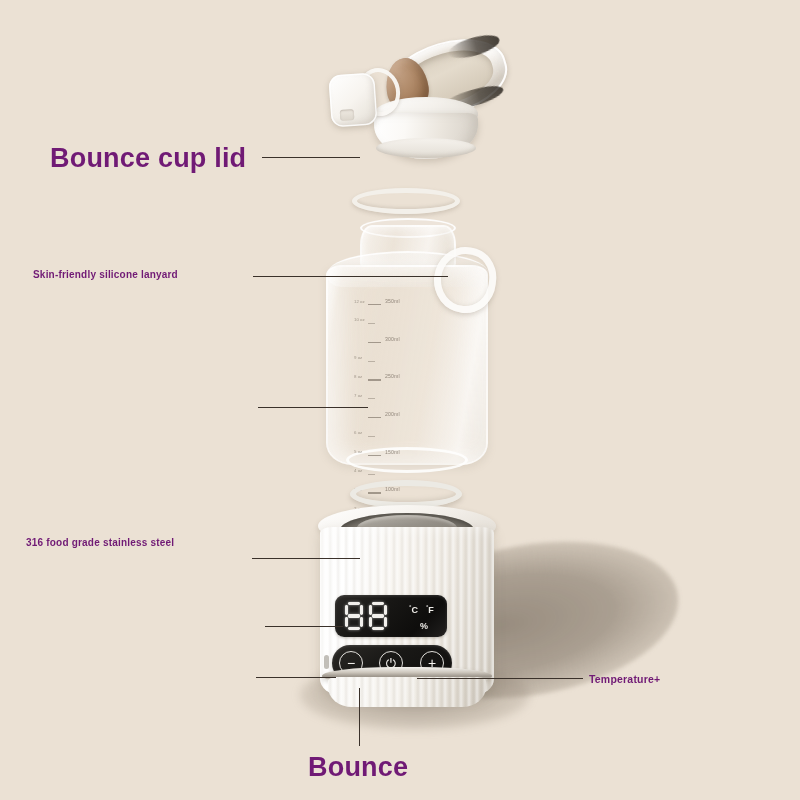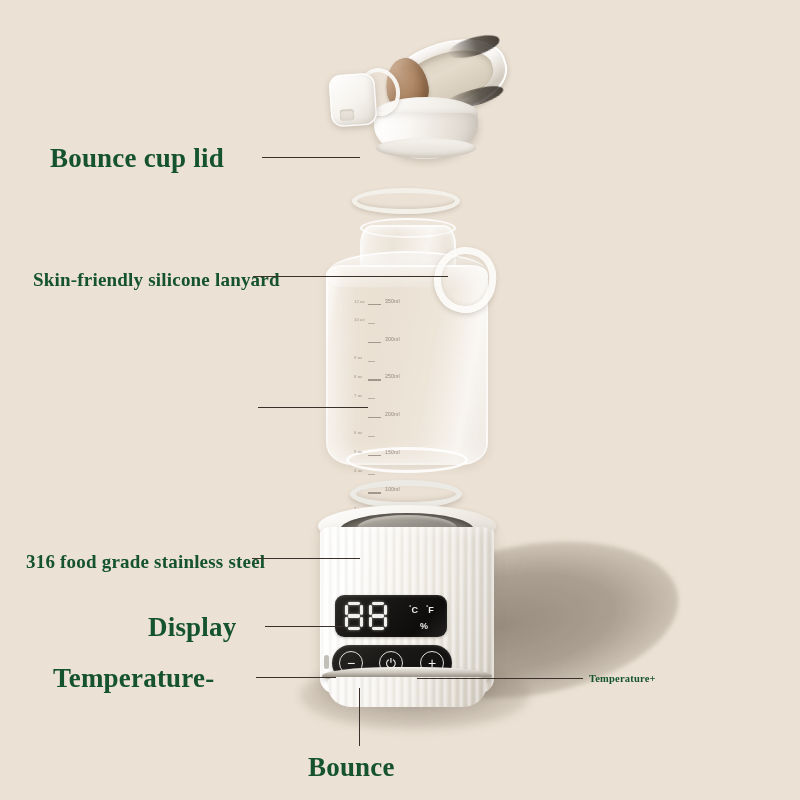--- a/index.html
+++ b/index.html
@@ -25,26 +25,25 @@
   .shadow-base{
     position:absolute; left:300px; top:660px;
     width:230px; height:70px;
     background:radial-gradient(ellipse at 50% 50%, rgba(110,98,85,.55) 0%, rgba(140,128,112,.28) 60%, rgba(180,170,155,0) 100%);
     border-radius:50%;
     filter:blur(4px);
   }
 
   
   .label{
-    position:absolute; color:#14532d; white-space:nowrap;
+    position:absolute; color:#701a75; white-space:nowrap;
     letter-spacing:.2px;
-    font-family:Liberation Serif, serif;
   }
   .label.big{ font-size:27px; font-weight:700; }
-  .label.med{ font-size:19px; font-weight:700; }
+  .label.med{ font-size:10px; font-weight:700; }
   .label.sm{ font-size:10.5px; font-weight:700; }
 
   .leader{
     position:absolute; background:#3a312a; height:1px;
   }
   .leader.v{ width:1px; height:auto; }
 
   
   .lid-wrap{ position:absolute; left:330px; top:42px; width:200px; height:135px; }
 
@@ -502,27 +501,25 @@
   </div>
 
   <div class="label big" style="left:50px; top:143px;">Bounce cup lid</div>
   <div class="leader" style="left:262px; top:157px; width:98px;"></div>
 
   <div class="label med" style="left:33px; top:269px;">Skin-friendly silicone lanyard</div>
   <div class="leader" style="left:253px; top:276px; width:195px;"></div>
 
   <div class="leader" style="left:258px; top:407px; width:110px;"></div>
 
-  <div class="label med" style="left:26px; top:551px;">316 food grade stainless steel</div>
+  <div class="label med" style="left:26px; top:537px;">316 food grade stainless steel</div>
   <div class="leader" style="left:252px; top:558px; width:108px;"></div>
 
-  <div class="label big" style="left:148px; top:612px;">Display</div>
   <div class="leader" style="left:265px; top:626px; width:78px;"></div>
 
-  <div class="label big" style="left:53px; top:663px;">Temperature-</div>
   <div class="leader" style="left:256px; top:677px; width:80px;"></div>
 
   <div class="label sm" style="left:589px; top:673px;">Temperature+</div>
   <div class="leader" style="left:417px; top:678px; width:166px;"></div>
 
   <div class="label big" style="left:308px; top:752px;">Bounce</div>
   <div class="leader v" style="left:359px; top:688px; height:58px; width:1px;"></div>
 
 </div>
 

